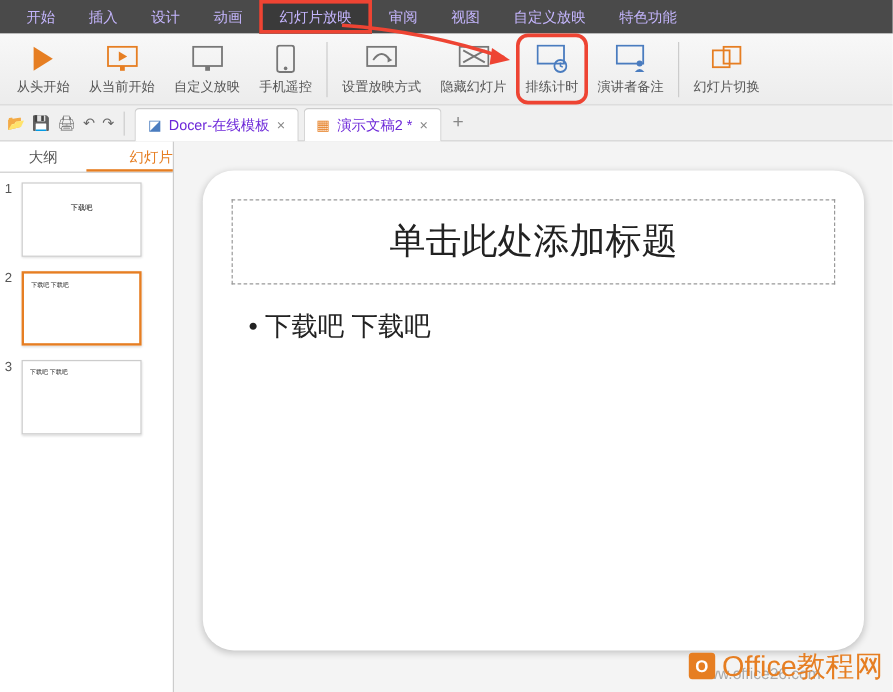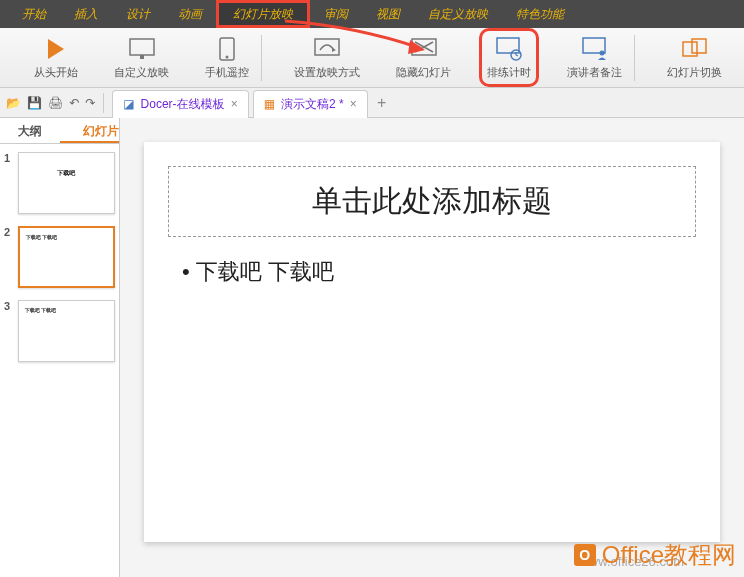--- a/index.html
+++ b/index.html
@@ -1,51 +1,51 @@
 <!DOCTYPE html>
 <html><head>
   <meta charset="utf-8">
   <style>
     * { margin: 0; padding: 0; box-sizing: border-box; }
     body { font-family: "Microsoft YaHei", SimSun, sans-serif; font-size: 12px; background: #fff; width: 744px; height: 577px; overflow: hidden; position: relative; }
     
-    .menubar { background: #4a4a4a; height: 28px; display: flex; align-items: center; color: #eab308; padding: 0 8px; font-style: italic; }
+    .menubar { background: #4a4a4a; height: 28px; display: flex; align-items: center; color: #c4b5fd; padding: 0 8px; }
     .menubar-item { padding: 0 14px; height: 28px; line-height: 28px; cursor: pointer; }
     .menubar-item.highlighted { border: 3px solid #e43; background: #3a3a3a; box-sizing: border-box; line-height: 22px; }
     
     .ribbon { background: linear-gradient(#f8f8f8, #ececec); height: 60px; border-bottom: 1px solid #ccc; display: flex; align-items: center; padding: 4px 6px; }
-    .ribbon-group { display: flex; flex-direction: column; align-items: center; padding: 0 8px; gap: 2px; margin-left: 20px; }
+    .ribbon-group { display: flex; flex-direction: column; align-items: center; padding: 0 8px; gap: 2px; }
     .ribbon-group .lbl { font-size: 11px; color: #555; }
     .ribbon-group.highlighted { border: 3px solid #e43; padding: 4px 5px; border-radius: 10px; }
     .ribbon-sep { width: 1px; height: 46px; background: #ccc; margin: 0 4px; }
     .ribbon-icon { width: 28px; height: 28px; display: flex; align-items: center; justify-content: center; }
     
     .pagebar { background: #f0f0f0; height: 30px; border-bottom: 1px solid #ccc; display: flex; align-items: center; padding: 0 6px; gap: 4px; }
     .pagebar-icons { display: flex; gap: 6px; align-items: center; }
     .pagebar-sep { width: 1px; height: 20px; background: #ccc; margin: 0 4px; }
     .doc-tab { display: flex; align-items: center; gap: 6px; background: #fff; border: 1px solid #ccc; border-bottom: none; height: 28px; padding: 0 10px; border-radius: 4px 4px 0 0; margin-top: 2px; }
     .doc-tab .tab-text { font-size: 12px; color: #6d28d9; }
     .tab-close { color: #888; cursor: pointer; }
     .tab-add { width: 20px; text-align: center; color: #888; cursor: pointer; font-size: 16px; }
     
     .content { display: flex; height: calc(100% - 118px); }
-    .sidebar { width: 120px; background: #fff; border-right: 1px solid #ccc; display: flex; flex-direction: column; font-weight: bold; }
+    .sidebar { width: 145px; background: #fff; border-right: 1px solid #ccc; display: flex; flex-direction: column; }
     .side-tabs { display: flex; height: 26px; border-bottom: 1px solid #ccc; }
     .side-tab { flex: 1; text-align: center; line-height: 26px; font-size: 12px; color: #555; cursor: pointer; }
     .side-tab.active { color: #e67e22; border-bottom: 2px solid #e67e22; text-align: right; }
     .thumbs { flex: 1; overflow-y: auto; padding: 8px 4px; }
     .thumb-row { display: flex; align-items: flex-start; gap: 4px; margin-bottom: 12px; }
     .thumb-num { width: 10px; font-size: 11px; color: #555; }
     .thumb { width: 100px; height: 62px; background: #fff; border: 1px solid #ccc; box-shadow: 0 1px 2px rgba(0,0,0,.15); position: relative; }
     .thumb.active { border: 2px solid #e67e22; }
     .thumb-content { font-size: 5px; padding: 6px; color: #333; }
     .thumb-title { font-size: 6px; text-align: center; padding-top: 16px; }
     
     .canvas { flex: 1; background: #f4f4f4; padding: 24px; position: relative; }
-    .slide { background: #fff; width: 100%; height: 400px; box-shadow: 0 2px 6px rgba(0,0,0,.2); padding: 24px; }
+    .slide { background: #fff; width: 100%; height: 400px; box-shadow: 0 2px 6px rgba(0,0,0,.2); padding: 24px; border-radius: 26px; }
     .title-box { border: 1px dashed #999; padding: 14px; text-align: center; margin-bottom: 20px; }
     .title-text { font-size: 30px; color: #222; }
     .body-text { font-size: 22px; color: #222; padding-left: 14px; }
     .body-text::before { content: "• "; }
     
     .arrow { position: absolute; top: 16px; left: 280px; width: 150px; height: 60px; z-index: 100; pointer-events: none; }
     
     .watermark { position: absolute; right: 8px; bottom: 6px; display: flex; align-items: center; gap: 6px; }
     .wm-icon { width: 22px; height: 22px; background: #e67e22; border-radius: 3px; display: flex; align-items: center; justify-content: center; color: #fff; font-weight: bold; font-size: 14px; }
     .wm-text { font-size: 24px; color: #e67e22; font-weight: normal; }
@@ -67,20 +67,30 @@
 </div>
 
 <div class="ribbon">
   <div class="ribbon-group">
     <div class="ribbon-icon">
         <svg width="24" height="24">
           <path d="M4 2 L20 12 L4 22 Z" fill="#e67e22"></path>
         </svg>
       </div>
     <div class="lbl">从头开始</div>
+  </div>
+  <div class="ribbon-group">
+    <div class="ribbon-icon">
+        <svg width="26" height="22">
+          <rect x="1" y="1" width="24" height="16" fill="none" stroke="#e67e22" stroke-width="1.5"></rect>
+          <path d="M10 5 L17 9 L10 13 Z" fill="#e67e22"></path>
+          <rect x="11" y="17" width="4" height="4" fill="#e67e22"></rect>
+        </svg>
+      </div>
+    <div class="lbl">从当前开始</div>
   </div>
   <div class="ribbon-group">
     <div class="ribbon-icon">
         <svg width="26" height="22">
           <rect x="1" y="1" width="24" height="16" fill="none" stroke="#777" stroke-width="1.5"></rect>
           <rect x="11" y="17" width="4" height="4" fill="#777"></rect>
         </svg>
       </div>
     <div class="lbl">自定义放映</div>
   </div>

